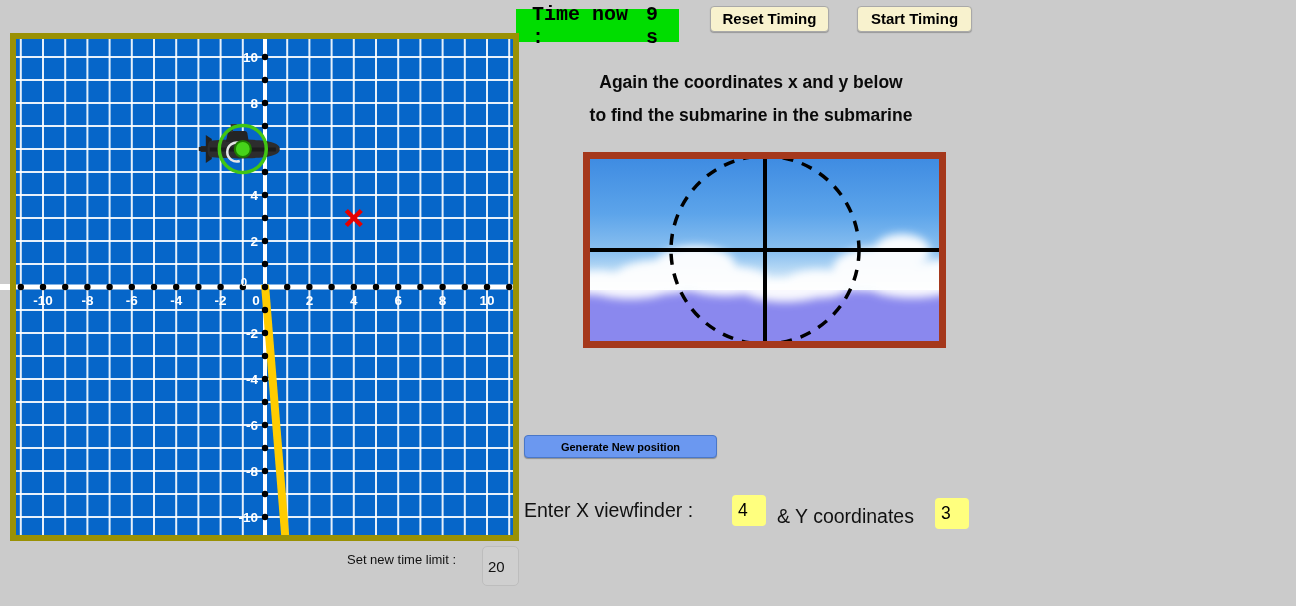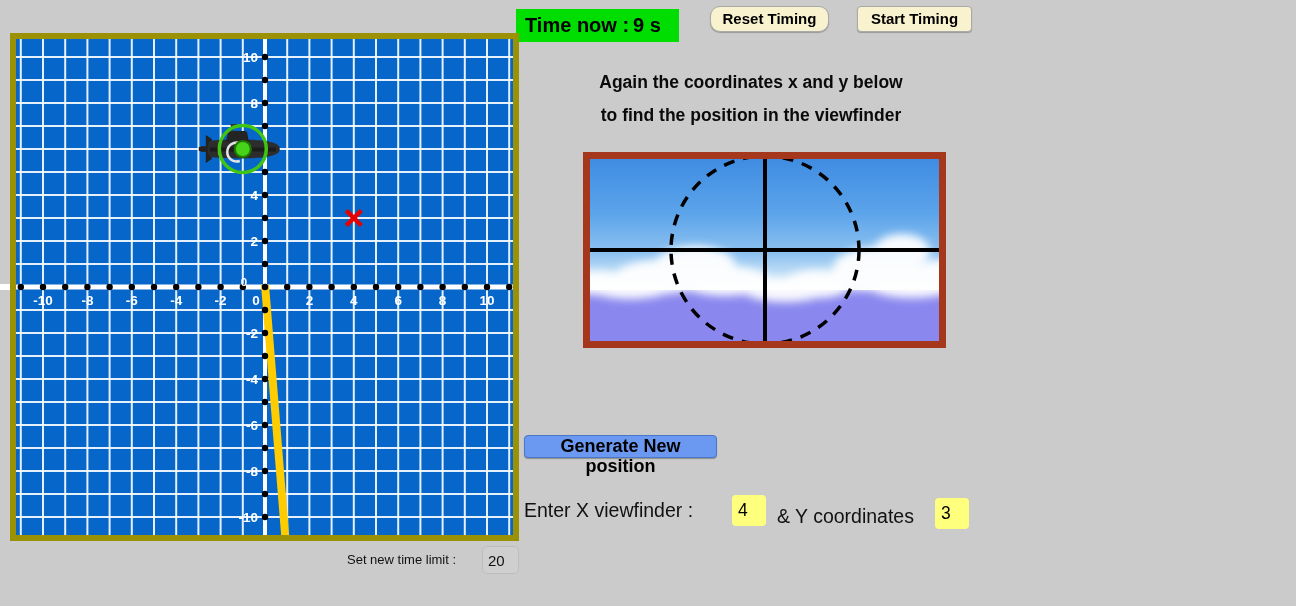--- a/index.html
+++ b/index.html
@@ -9,80 +9,80 @@
   .stage { position:absolute; left:0; top:0; width:1296px; height:606px; background:#cbcbcb; }
 
   
   .graph-panel { position:absolute; left:10px; top:33px; width:509px; height:508px;
                  border:6px solid #9a9104; background:#0666c9; overflow:hidden; }
   .graph-panel svg { display:block; }
   .axis-poke { position:absolute; left:0; top:284px; width:10px; height:6px; background:#ffffff; }
 
   
   .timer { position:absolute; left:516px; top:9px; width:163px; height:33px; background:#00dd00;
-           display:flex; align-items:center; padding-left:9px; gap:4px;
-           font-size:20px; font-weight:bold; color:#000; }
+           display:flex; align-items:center; padding-left:16px; gap:4px;
+           font-size:20px; font-weight:bold; color:#000;font-family:Liberation Mono, monospace; }
 
   
   .sys-btn { position:absolute; height:26px; background:#f8f2ce; border:1px solid #a9a9a9;
              border-radius:4px; font-family:"Liberation Sans",sans-serif; font-size:15px; font-weight:bold; color:#000;
              box-shadow:0 1px 1px rgba(0,0,0,0.25); text-align:center; line-height:24px; cursor:pointer; }
-  .btn-reset { left:710px; top:6px; width:119px;border-radius:10px; }
+  .btn-reset { left:710px; top:6px; width:119px; }
   .btn-start { left:857px; top:6px; width:115px; }
 
   
   .heading { position:absolute; left:518px; top:66px; width:466px; text-align:center;
              font-size:17.5px; font-weight:bold; color:#0a0a0a; line-height:33px; }
 
   
   .viewfinder { position:absolute; left:583px; top:152px; width:363px; height:196px;
                 border:7px solid #a5381c; overflow:hidden;
                 background:linear-gradient(#3f8ce2 0%, #5ca4ea 30%, #8ec2f0 52%, #cfe6f8 66%, #eef7fd 71%, #f6fbfe 72%); }
   .sea { position:absolute; left:0; top:131px; width:349px; height:51px; background:#8a88ee; }
   .vf-overlay { position:absolute; left:0; top:0; }
 
   
   .oops { position:absolute; left:694px; top:399px; width:247px; height:34px; background:#ffff00;
           color:#fe1a1a; font-size:20.5px; line-height:33px; text-align:center; }
   .btn-generate { position:absolute; left:524px; top:435px; width:193px; height:23px;
                   background:#6b98f0; border:1px solid #4a77c8; border-radius:4px;
-                  font-family:"Liberation Sans",sans-serif; font-size:18px; font-weight:bold; color:#000;
+                  font-family:"Liberation Sans",sans-serif; font-size:11px; font-weight:bold; color:#000;
                   line-height:20px; text-align:center; box-shadow:0 1px 1px rgba(0,0,0,0.3); cursor:pointer; }
 
   
   .coord-label { position:absolute; font-size:19.5px; color:#111; }
   .lbl-x { left:524px; top:499px; }
   .lbl-y { left:777px; top:505px; }
   .coord-input { position:absolute; width:34px; height:31px; background:#ffff7e; border:none; border-radius:4px;
                  font-family:"Liberation Sans",sans-serif; font-size:17.5px; color:#000; padding-left:6px; outline:none; }
   .inp-x { left:732px; top:495px; }
   .inp-y { left:935px; top:498px; }
 
   
   .time-limit-label { position:absolute; left:347px; top:552px; font-size:13px; color:#111; }
-  .time-limit-input { position:absolute; left:482px; top:546px; width:37px; height:28px;
+  .time-limit-input { position:absolute; left:482px; top:546px; width:37px; height:40px;
                       background:#cfcfcf; border:1px solid #bdbdbd; border-radius:5px;
                       font-family:"Liberation Sans",sans-serif; font-size:15px; color:#111; padding-left:5px; outline:none; }
 </style>
 </head>
 <body>
 
 <div class="stage">
 
   <div class="timer">
     <span>Time now :</span>
     <span>9 s</span>
   </div>
 
   <button class="sys-btn btn-reset">Reset Timing</button>
   <button class="sys-btn btn-start">Start Timing</button>
 
   <div class="heading">
     <div>Again the coordinates x and y below</div>
-    <div>to find the position in the viewfinder</div>
+    <div>to find the submarine in the submarine</div>
   </div>
 
   <div class="graph-panel">
     <svg id="grid-svg" width="497" height="496">
         <line x1="4.800000000000011" y1="0" x2="4.800000000000011" y2="496" stroke="rgba(255,255,255,0.9)" stroke-width="2"></line>
         <line x1="27" y1="0" x2="27" y2="496" stroke="rgba(255,255,255,0.9)" stroke-width="2"></line>
         <line x1="49.20000000000002" y1="0" x2="49.20000000000002" y2="496" stroke="rgba(255,255,255,0.9)" stroke-width="2"></line>
         <line x1="71.4" y1="0" x2="71.4" y2="496" stroke="rgba(255,255,255,0.9)" stroke-width="2"></line>
         <line x1="93.6" y1="0" x2="93.6" y2="496" stroke="rgba(255,255,255,0.9)" stroke-width="2"></line>
         <line x1="115.80000000000001" y1="0" x2="115.80000000000001" y2="496" stroke="rgba(255,255,255,0.9)" stroke-width="2"></line>

